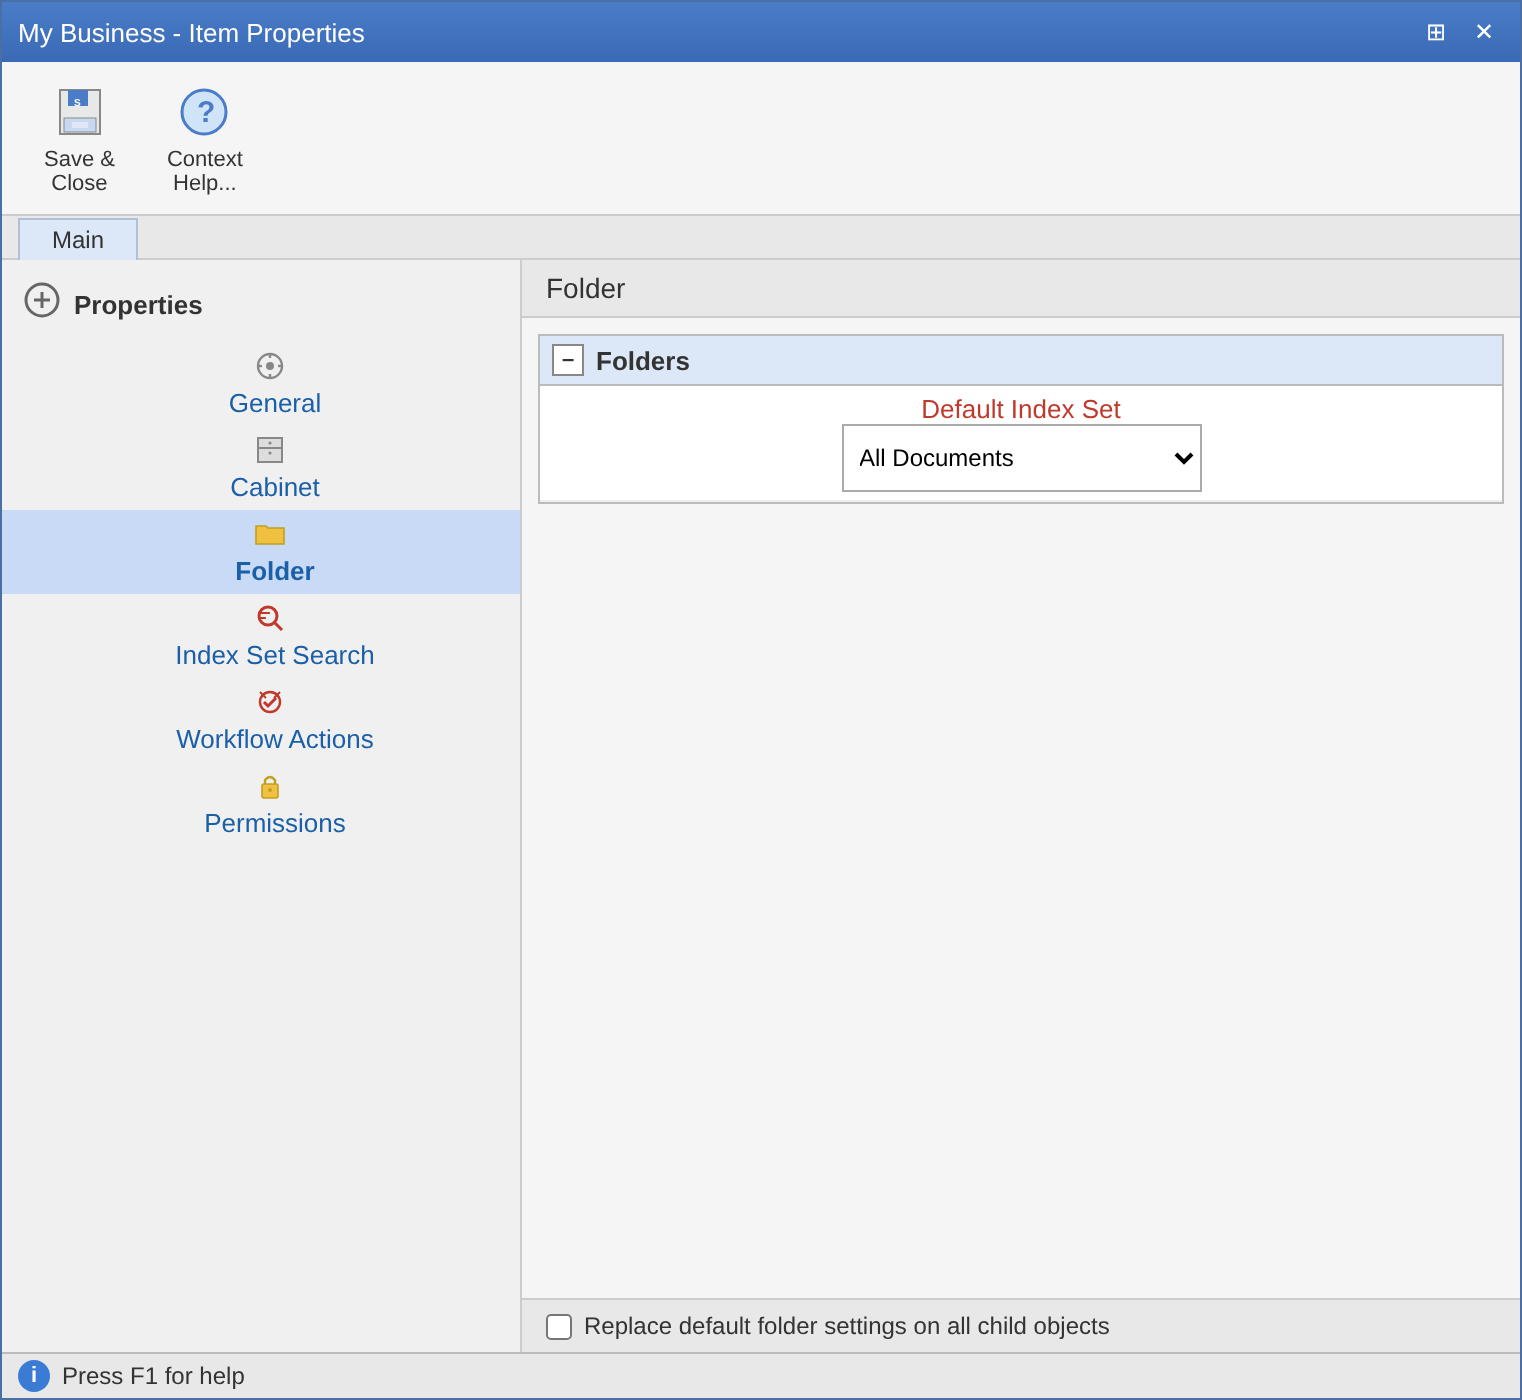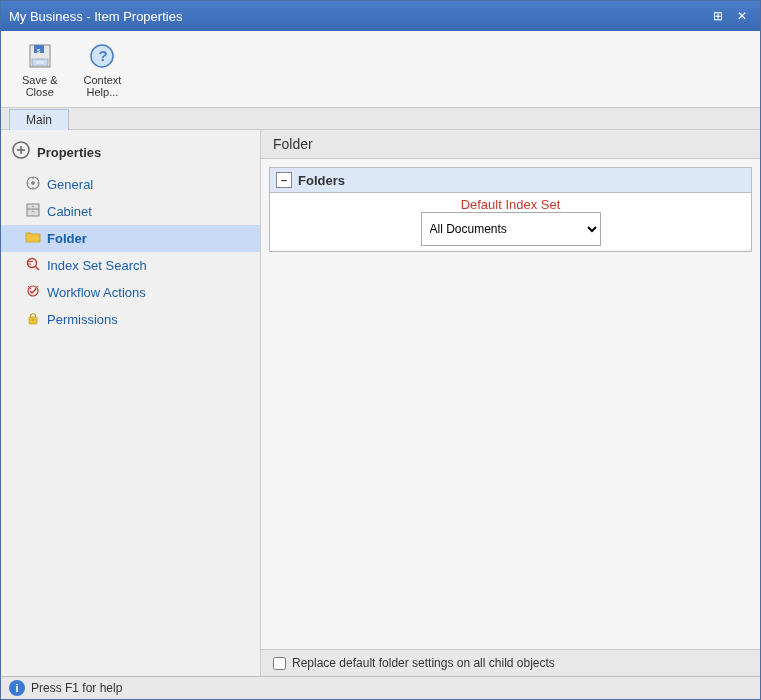--- a/index.html
+++ b/index.html
@@ -132,20 +132,21 @@
       margin-right: 6px;
       font-size: 18px;
     }
     .sidebar-item {
       display: flex;
       align-items: center;
       padding: 4px 10px 4px 24px;
       cursor: pointer;
       color: #1a5fa8;
       font-size: 13px;
+      flex-direction: column;
     }
     .sidebar-item.active {
       background: #c8daf5;
       color: #1a5fa8;
       font-weight: bold;
     }
     .sidebar-item-icon {
       margin-right: 6px;
       font-size: 14px;
       flex-shrink: 0;

